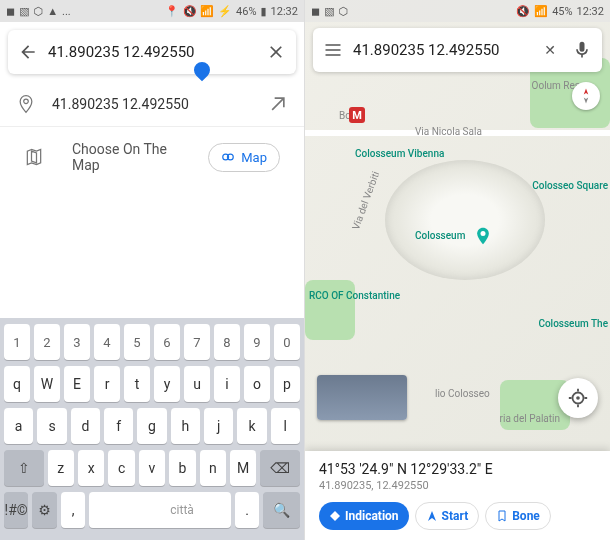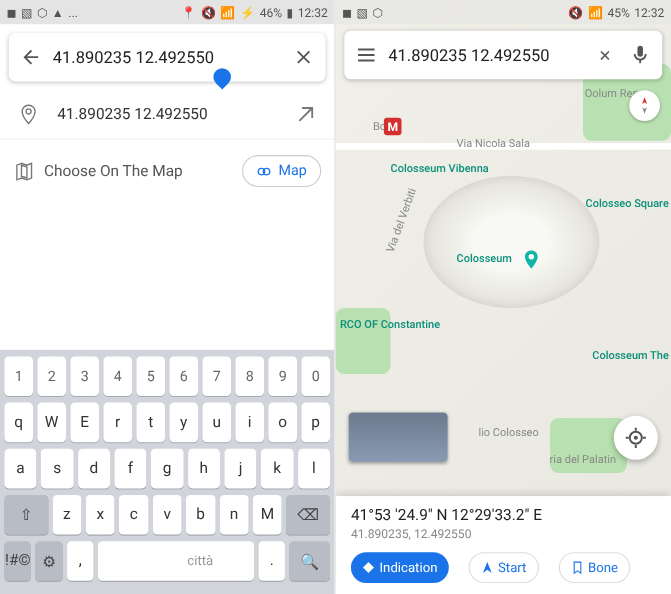--- a/index.html
+++ b/index.html
@@ -20,21 +20,21 @@
     .search-input { flex: 1; border: none; font-size: 15px; color: #222; outline: none; min-width: 0; }
     .icon-btn { width: 24px; height: 24px; display: flex; align-items: center; justify-content: center; cursor: pointer; color: #555; }
     .icon-btn svg { width: 20px; height: 20px; }
 
     
     .suggestion { display: flex; align-items: center; padding: 12px 16px; gap: 16px; border-bottom: 1px solid #eee; background:#fff; }
     .suggestion .sug-text { flex: 1; font-size: 14px; color: #333; }
     .sug-icon { width: 20px; height:20px; display:flex; align-items:center; justify-content:center; color:#777; }
 
     
-    .choose-row { display: flex; align-items: center; padding: 14px 12px; gap: 8px; background:#fff; }
+    .choose-row { display: flex; align-items: center; padding: 14px 24px; gap: 28px; background:#fff; }
     .choose-text { flex:1; font-size: 14px; color:#555; }
     .map-chip { border:1px solid #ccc; border-radius: 18px; padding: 6px 12px; display:flex; align-items:center; gap:6px; font-size:13px; color:#1a73e8; }
 
     
     .text-handle { position:absolute; top: 62px; left: 194px; width: 16px; height:16px; background:#1a73e8; border-radius: 50% 50% 50% 0; transform: rotate(-45deg); }
 
     
     .keyboard { position:absolute; bottom:0; left:0; right:0; background:#d1d4db; padding: 6px 4px; }
     .kb-row { display:flex; justify-content:center; gap:4px; margin-bottom:6px; }
     .key { background:#fff; border-radius:4px; height:36px; min-width:24px; flex:1; display:flex; align-items:center; justify-content:center; font-size:14px; color:#333; box-shadow:0 1px 0 rgba(0,0,0,0.2); }
@@ -55,21 +55,21 @@
 
     .compass { position:absolute; top:82px; right:10px; width:28px; height:28px; background:#fff; border-radius:50%; box-shadow:0 1px 3px rgba(0,0,0,0.3); display:flex; align-items:center; justify-content:center; z-index:5;}
     .locate-btn { position:absolute; bottom:122px; right:12px; width:40px; height:40px; background:#fff; border-radius:50%; box-shadow:0 2px 6px rgba(0,0,0,0.3); display:flex; align-items:center; justify-content:center; z-index:5;}
 
     .thumb { position:absolute; bottom:120px; left:12px; width:90px; height:45px; background:linear-gradient(#6b7a8f,#8a9ab0); border-radius:4px; box-shadow:0 1px 3px rgba(0,0,0,0.3); z-index:5; }
 
     
     .info-panel { position:absolute; bottom:0; left:0; right:0; background:#fff; padding:10px 14px; box-shadow:0 -2px 8px rgba(0,0,0,0.15); z-index:6; }
     .info-title { font-size:14px; color:#222; margin-bottom:2px; }
     .info-sub { font-size:11px; color:#888; margin-bottom:10px; }
-    .action-row { display:flex; gap:18px; }
+    .action-row { display:flex; gap:6px;font-weight:bold; }
     .action-btn { border-radius:18px; padding:6px 10px; font-size:12px; display:flex; align-items:center; gap:4px; }
     .action-btn.primary { background:#1a73e8; color:#fff; }
     .action-btn.secondary { background:#fff; border:1px solid #ddd; color:#1a73e8; }
   </style>
 </head>
 <body>
 
 <div class="panel panel-left">
   <div class="status-bar">
     <div class="status-icons">

